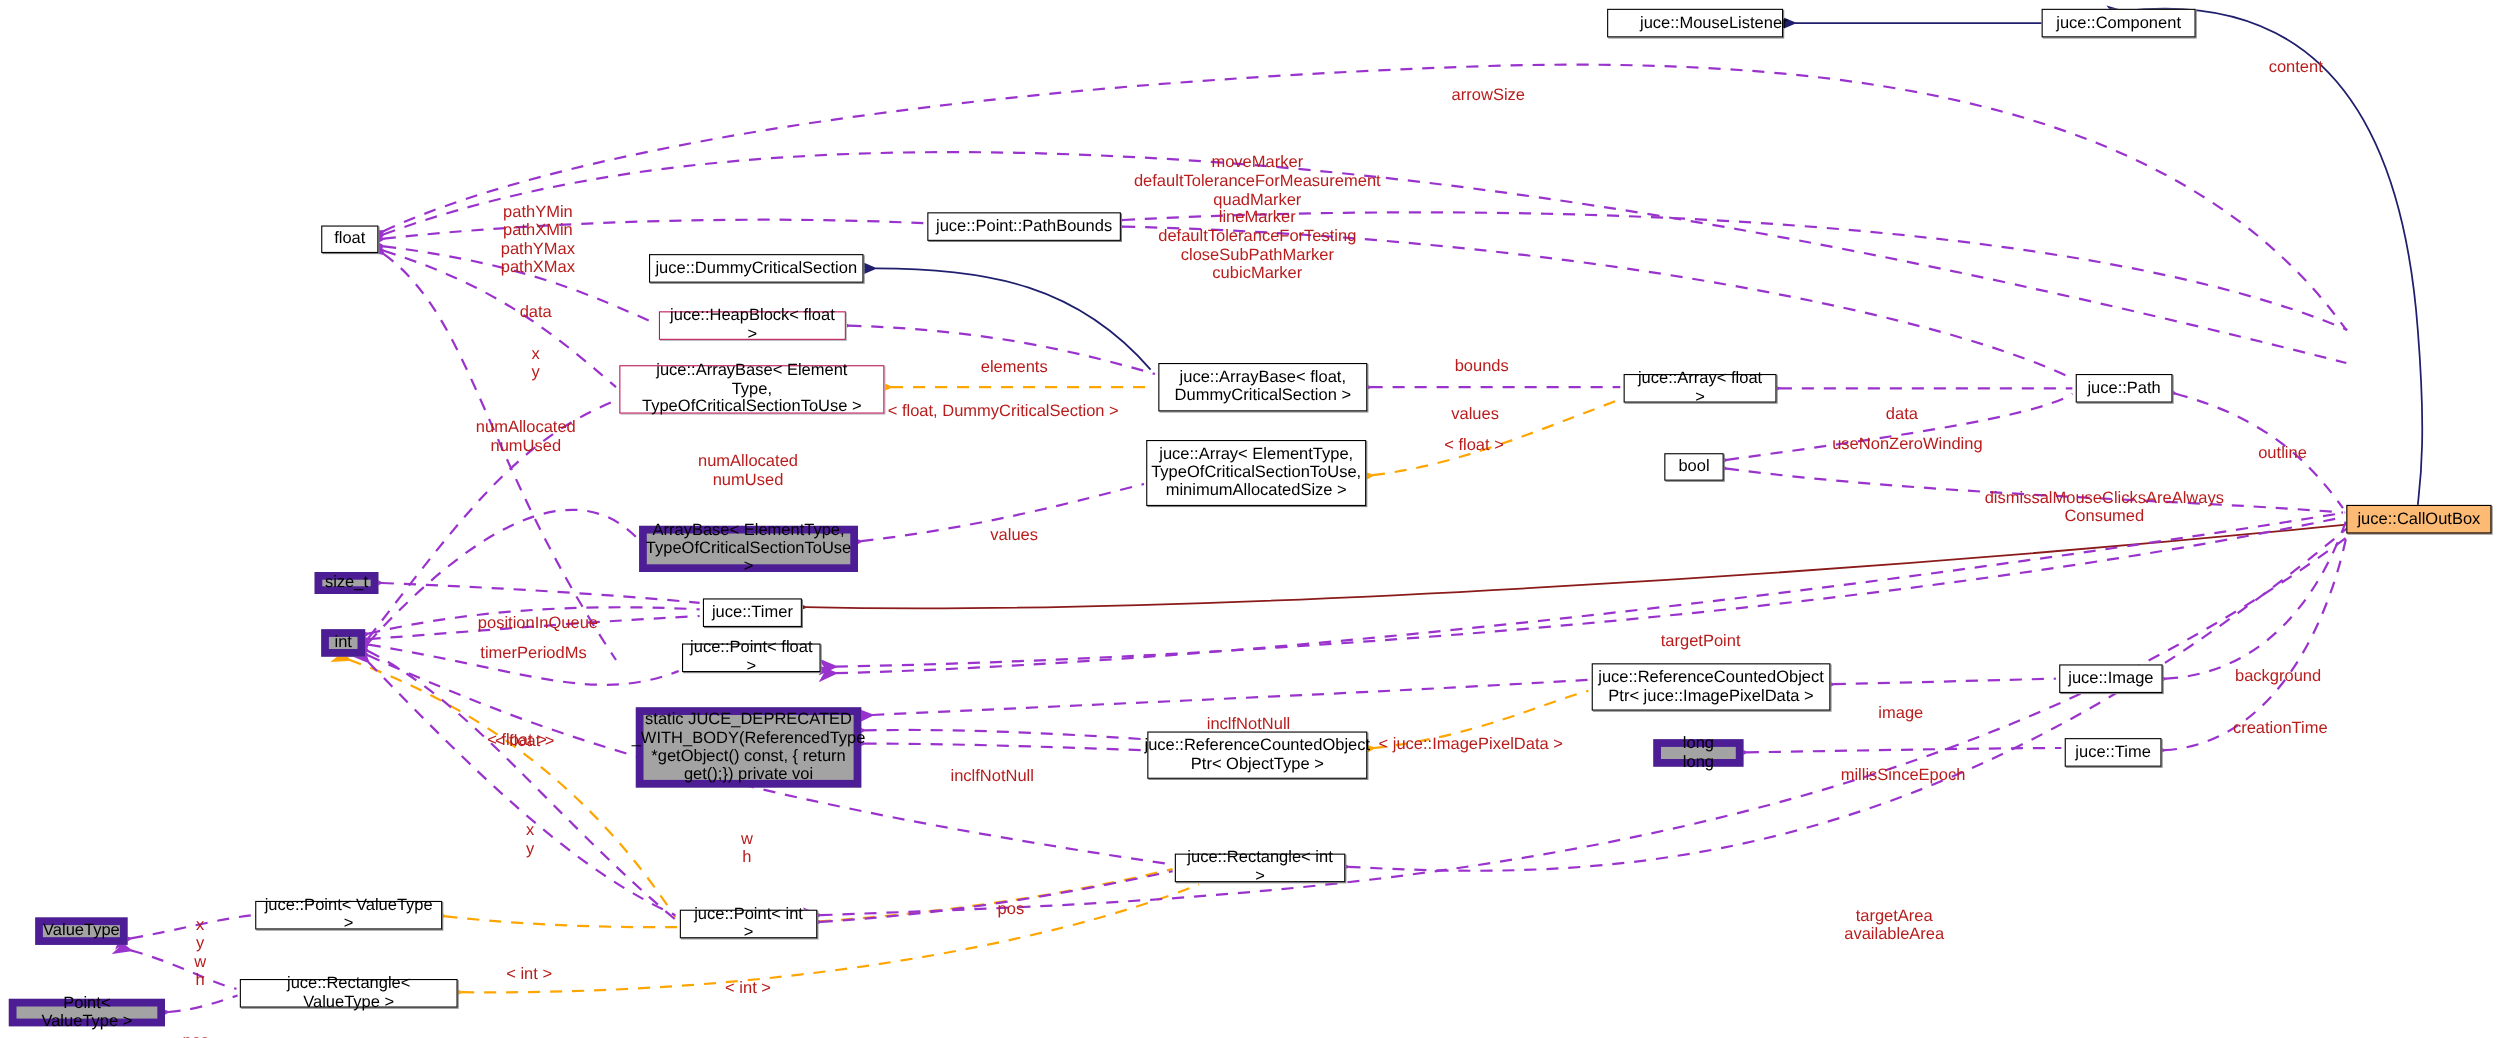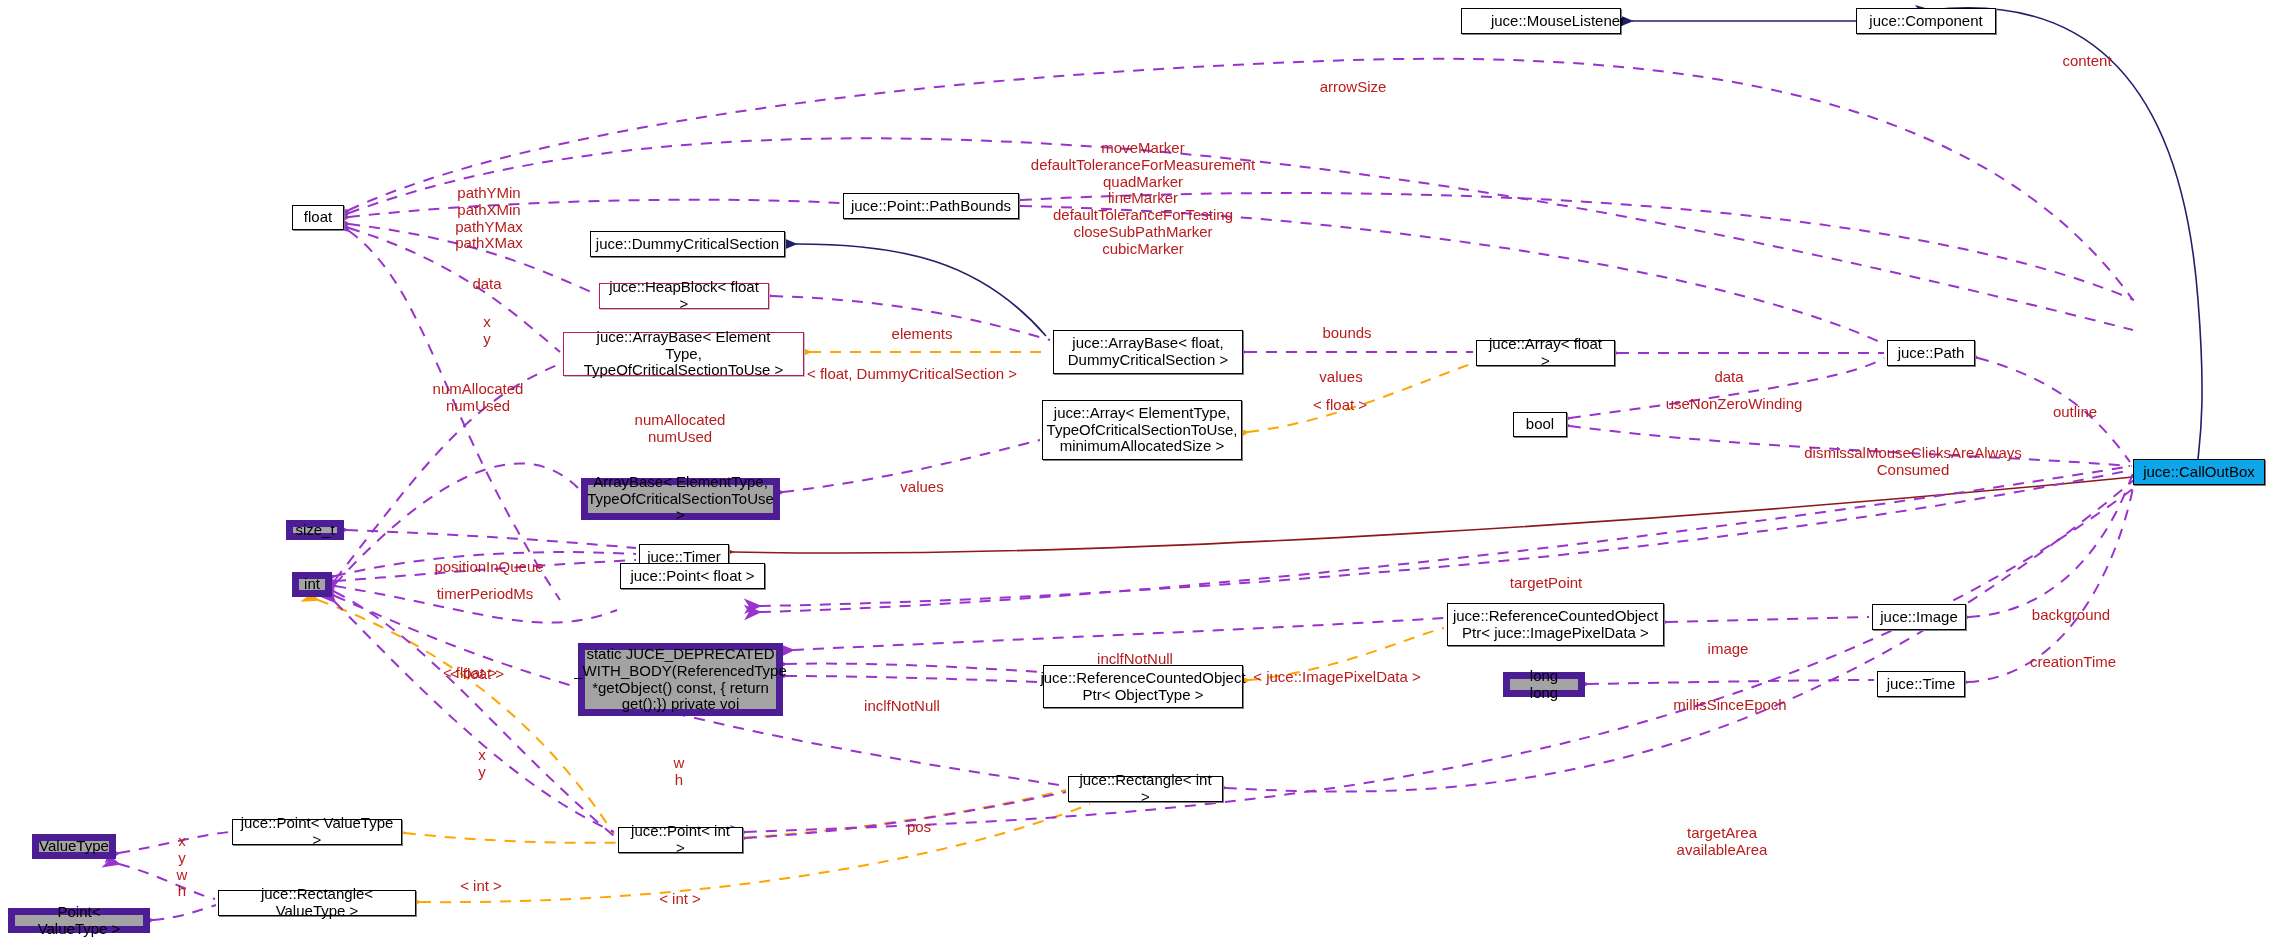--- a/index.html
+++ b/index.html
@@ -26,21 +26,21 @@
     padding:2px 6px;
     background:#ffffff;
   }
   
   .n-solid{border:1px solid #000000;box-shadow:1px 1px 0 0 #808080;}
   
   .n-red{border:1px solid #be185d;background:#ffffff;box-shadow:1px 1px 0 0 #c0c0c0;}
   
   .n-grey{border:7px solid #4c1d95;background:#a3a3a3;}
   
-  .n-center{border:1px solid #000000;background:#0ea5e9;box-shadow:1px 1px 0 0 #808080;}
+  .n-center{border:1px solid #000000;background:#fdba74;box-shadow:1px 1px 0 0 #808080;}
   .edge-label{
     position:absolute;
     font-size:15px;
     line-height:1.12;
     color:#b91c1c;
     text-align:center;
     white-space:pre-line;
     transform:translateX(-50%);
     pointer-events:none;
     margin-top:29px;
@@ -171,21 +171,21 @@
       <div class="node n-solid" style="left: 1042px; top: 400px; width: 200px; height: 60px;">juce::Array&lt; ElementType,
 TypeOfCriticalSectionToUse,
 minimumAllocatedSize &gt;</div>
       <div class="node n-solid" style="left: 1513px; top: 412px; width: 54px; height: 25px;">bool</div>
       <div class="node n-grey" style="left: 581px; top: 478px; width: 199px; height: 42px;">ArrayBase&lt; ElementType,
 TypeOfCriticalSectionToUse &gt;</div>
       <div class="node n-center" style="left: 2133px; top: 459px; width: 132px; height: 26px;">juce::CallOutBox</div>
       <div class="node n-grey" style="left: 286px; top: 520px; width: 58px; height: 20px;">size_t</div>
       <div class="node n-solid" style="left: 639px; top: 544px; width: 90px; height: 26px;">juce::Timer</div>
       <div class="node n-grey" style="left: 292px; top: 572px; width: 40px; height: 25px;">int</div>
-      <div class="node n-solid" style="left: 620px; top: 563px; width: 145px; height: 26px;">juce::Point&lt; float &gt;</div>
+      <div class="node n-solid" style="left: 620px; top: 585px; width: 126px; height: 26px;">juce::Point&lt; float &gt;</div>
       <div class="node n-solid" style="left: 1447px; top: 603px; width: 217px; height: 43px;">juce::ReferenceCountedObject
 Ptr&lt; juce::ImagePixelData &gt;</div>
       <div class="node n-solid" style="left: 1872px; top: 604px; width: 94px; height: 26px;">juce::Image</div>
       <div class="node n-grey" style="left: 578px; top: 643px; width: 205px; height: 73px;">static JUCE_DEPRECATED
 _WITH_BODY(ReferencedType
 *getObject() const, { return
 get();}) private voi</div>
       <div class="node n-solid" style="left: 1043px; top: 665px; width: 200px; height: 43px;">juce::ReferenceCountedObject
 Ptr&lt; ObjectType &gt;</div>
       <div class="node n-grey" style="left: 1503px; top: 672px; width: 82px; height: 25px;">long long</div>

